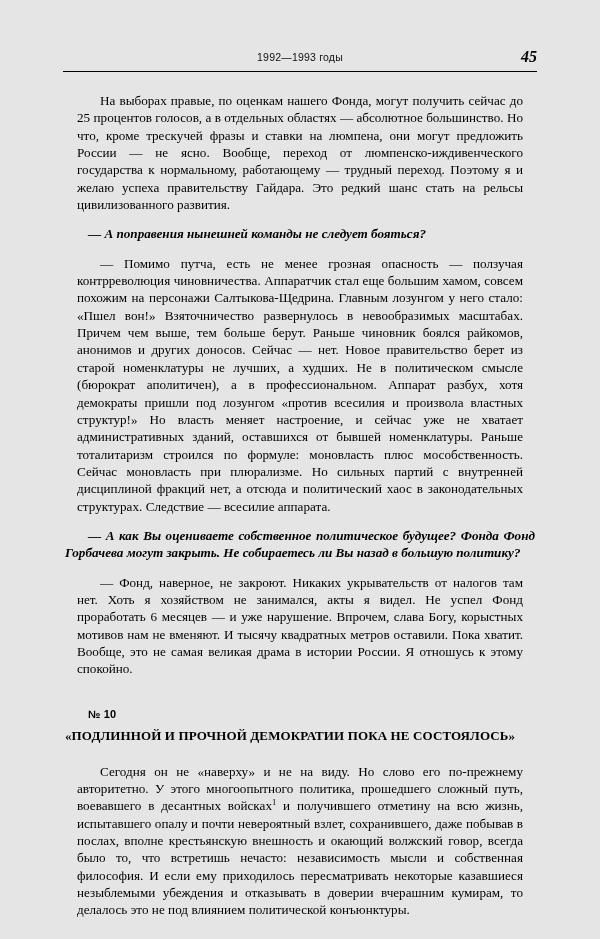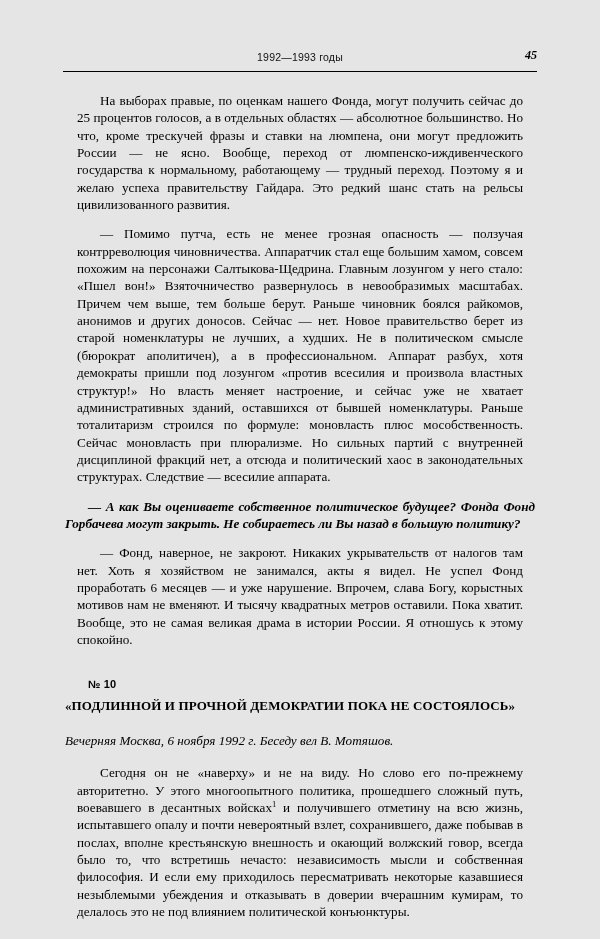--- a/index.html
+++ b/index.html
@@ -46,21 +46,21 @@
     color: #111;
     white-space: nowrap;
   }
   .running-head-page {
     position: absolute;
     right: 0;
     top: -3px;
     font-family: "Liberation Serif", "DejaVu Serif", serif;
     font-style: italic;
     font-weight: bold;
-    font-size: 12px;
+    font-size: 16px;
     color: #000;
   }
   .head-rule {
     position: absolute;
     left: 63px;
     top: 71px;
     width: 474px;
     height: 1.4px;
     background: #000;
   }
@@ -135,30 +135,30 @@
   <div class="running-head">
     <div class="running-head-title">1992—1993 годы</div>
     <div class="running-head-page">45</div>
   </div>
   <div class="head-rule"></div>
 
   <div class="column">
 
     <p class="body-par">На выборах правые, по оценкам нашего Фонда, могут получить сейчас до 25 процентов голосов, а в отдельных областях — абсолютное большинство. Но что, кроме трескучей фразы и ставки на люмпена, они могут предложить России — не ясно. Вообще, переход от люмпенско-иждивенческого государства к нормальному, работающему — трудный переход. Поэтому я и желаю успеха правительству Гайдара. Это редкий шанс стать на рельсы цивилизованного развития.</p>
 
+    <p class="q-par">— А поправения нынешней команды не следует бояться?</p>
 
     <p class="body-par">— Помимо путча, есть не менее грозная опасность — ползучая контрреволюция чиновничества. Аппаратчик стал еще большим хамом, совсем похожим на персонажи Салтыкова-Щедрина. Главным лозунгом у него стало: «Пшел вон!» Взяточничество развернулось в невообразимых масштабах. Причем чем выше, тем больше берут. Раньше чиновник боялся райкомов, анонимов и других доносов. Сейчас — нет. Новое правительство берет из старой номенклатуры не лучших, а худших. Не в политическом смысле (бюрократ аполитичен), а в профессиональном. Аппарат разбух, хотя демократы пришли под лозунгом «против всесилия и произвола властных структур!» Но власть меняет настроение, и сейчас уже не хватает административных зданий, оставшихся от бывшей номенклатуры. Раньше тоталитаризм строился по формуле: моновласть плюс мособственность. Сейчас моновласть при плюрализме. Но сильных партий с внутренней дисциплиной фракций нет, а отсюда и политический хаос в законодательных структурах. Следствие — всесилие аппарата.</p>
 
     <p class="q-par">— А как Вы оцениваете собственное политическое будущее? Фонда Фонд Горбачева могут закрыть. Не собираетесь ли Вы назад в большую политику?</p>
 
     <p class="body-par">— Фонд, наверное, не закроют. Никаких укрывательств от налогов там нет. Хоть я хозяйством не занимался, акты я видел. Не успел Фонд проработать 6 месяцев — и уже нарушение. Впрочем, слава Богу, корыстных мотивов нам не вменяют. И тысячу квадратных метров оставили. Пока хватит. Вообще, это не самая великая драма в истории России. Я отношусь к этому спокойно.</p>
 
     <div class="section-block">
       <div class="section-number">№ 10</div>
       <div class="section-title">«ПОДЛИННОЙ И ПРОЧНОЙ ДЕМОКРАТИИ ПОКА НЕ СОСТОЯЛОСЬ»</div>
-      <div class="section-byline">Вечерняя Москва, 6 ноября 1992 г. Беседу вел В. Мотяшов.</div>
 
 
       <p class="body-par"><span>Сегодня он не «наверху» и не на виду. Но слово его по-прежнему авторитетно. У этого многоопытного политика, прошедшего сложный путь, воевавшего в десантных войсках</span><sup class="fn">1</sup><span> и получившего отметину на всю жизнь, испытавшего опалу и почти невероятный взлет, сохранившего, даже побывав в послах, вполне крестьянскую внешность и окающий волжский говор, всегда было то, что встретишь нечасто: независимость мысли и собственная философия. И если ему приходилось пересматривать некоторые казавшиеся незыблемыми убеждения и отказывать в доверии вчерашним кумирам, то делалось это не под влиянием политической конъюнктуры.</span></p>
     </div>
 
   </div>
 </div>
 
 </body></html>

